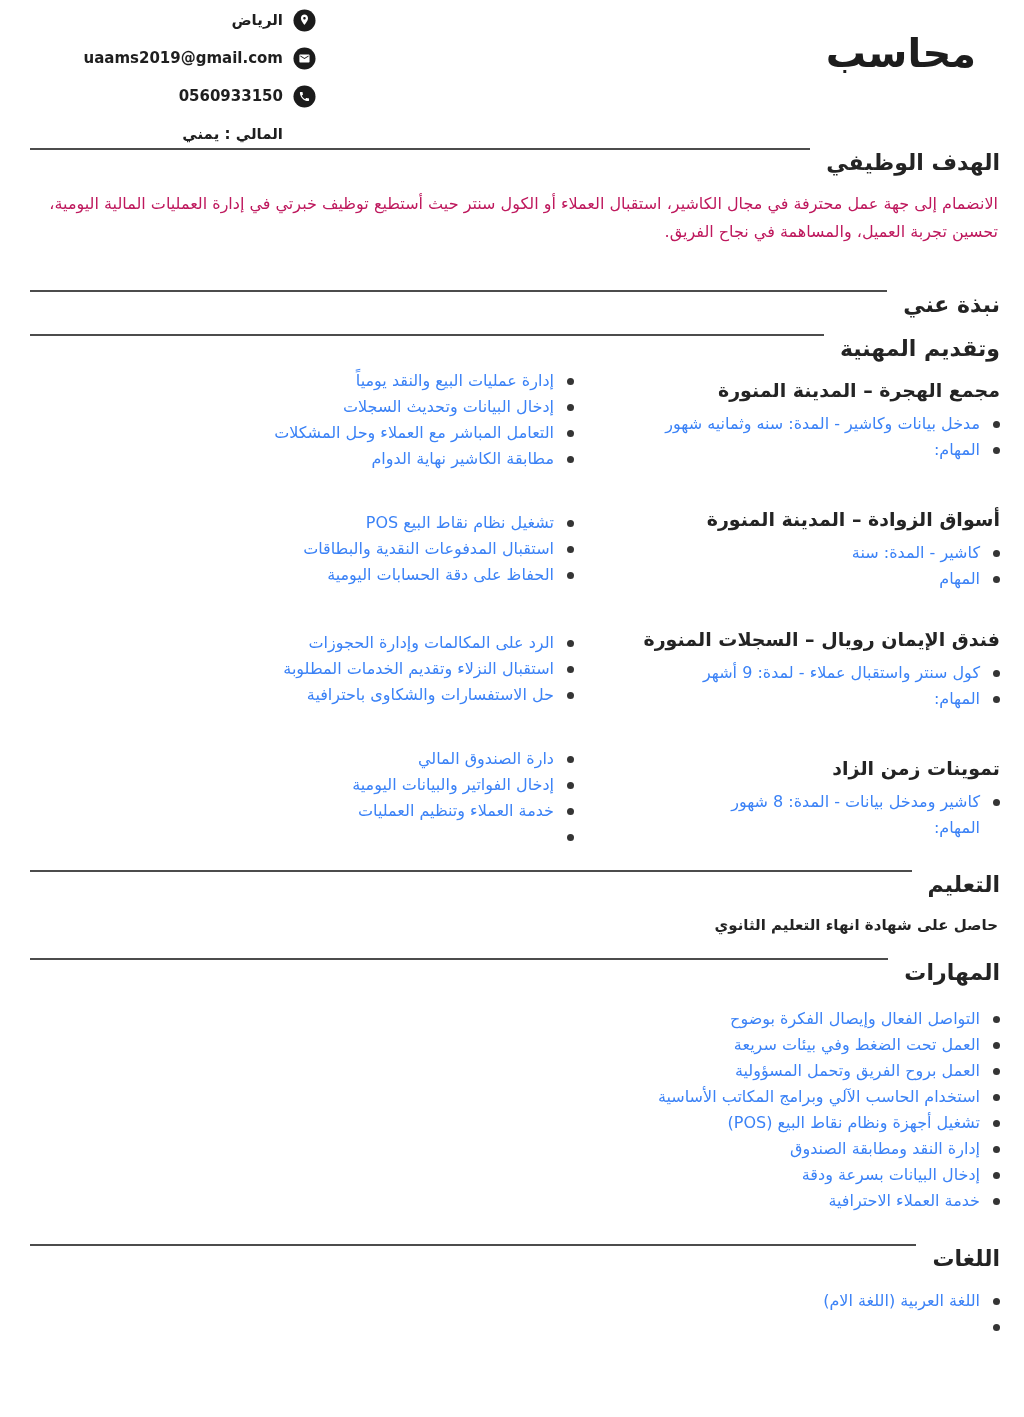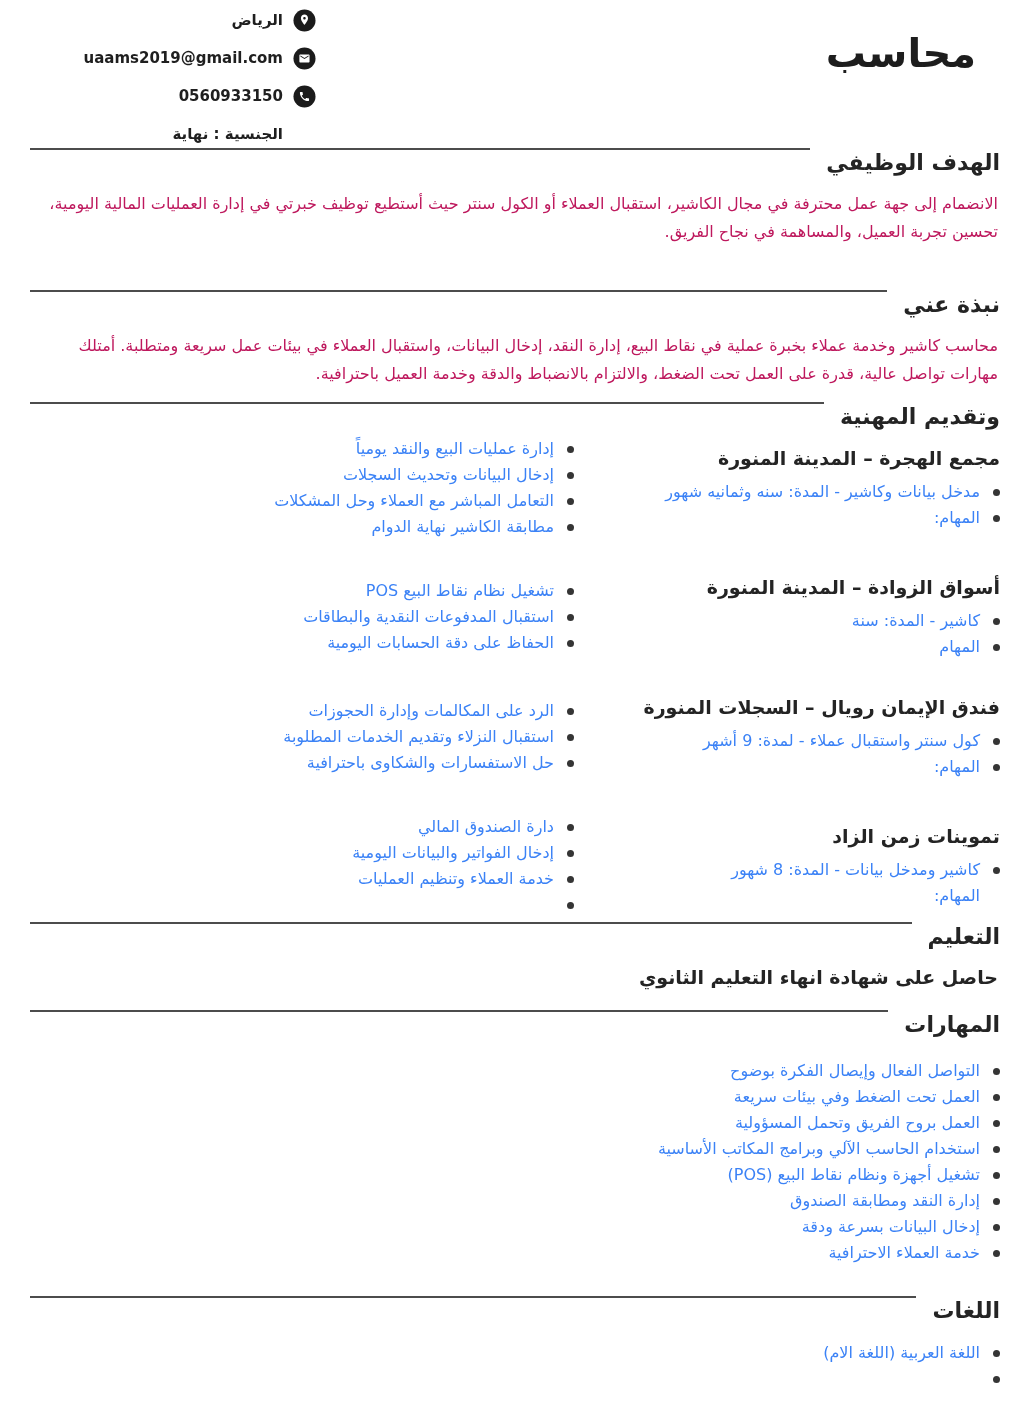--- a/index.html
+++ b/index.html
@@ -33,21 +33,21 @@
   .sec-head { display: flex; gap: 16px; margin: 0 24px 0 30px; }
   .sec-head h2 {
     font-size: 22px; font-weight: bold; color: #242424;
     white-space: nowrap; line-height: 30px;
   }
   .sec-rule { flex: 1; height: 0; border-top: 2px solid #4c4c4c; }
 
   .sh-objective  { margin-top: 16px; }
   .sh-about      { margin-top: 44px; }
   .sh-experience { margin-top: 14px; }
-  .sh-education  { margin-top: 4px; }
+  .sh-education  { margin-top: 20px; }
   .sh-skills     { margin-top: 20px; }
   .sh-languages  { margin-top: 30px; }
 
   
   .para {
     margin: 12px 26px 0;
     text-align: right;
     font-size: 16px; line-height: 28px; color: #be185d;
   }
 
@@ -70,21 +70,21 @@
     column-gap: 26px; align-items: center;
     margin-top: 34px;
   }
   .job:first-child { margin-top: 4px; }
   .job h3 {
     font-size: 19px; font-weight: bold; color: #242424;
     line-height: 26px; margin-bottom: 8px;
   }
 
   
-  .edu-line { margin: 12px 26px 0; font-size: 19px; font-weight: bold; color: #242424; line-height: 26px; }
+  .edu-line { margin: 12px 26px 0; font-size: 15px; font-weight: bold; color: #242424; line-height: 26px; }
 
   
   .skills-list { margin: 18px 24px 0; }
   .lang-list   { margin: 14px 24px 0; }
 </style>
 </head>
 <body>
 
 <div class="page">
 
@@ -115,39 +115,38 @@
               <circle cx="12" cy="12" r="11.5" fill="#1b1b1b"></circle>
               <path transform="translate(5.6,5.6) scale(0.53)" fill="#ffffff" d="M6.62 10.79c1.44 2.83 3.76 5.14 6.59 6.59l2.2-2.2c.27-.27.67-.36 1.02-.24 1.12.37 2.33.57 3.57.57.55 0 1 .45 1 1V20c0 .55-.45 1-1 1-9.39 0-17-7.61-17-17 0-.55.45-1 1-1h3.5c.55 0 1 .45 1 1 0 1.25.2 2.45.57 3.57.11.35.03.74-.25 1.02l-2.2 2.2z"></path>
             </svg>
           </span>
           <span class="contact-text">0560933150</span>
         </div>
         <div class="contact-row">
           <span class="contact-icon">
             <svg viewBox="0 0 24 24"></svg>
           </span>
-          <span class="contact-text">الجنسية : نهاية</span>
+          <span class="contact-text">المالي : يمني</span>
         </div>
       </div>
   </header>
 
   <section>
     <div class="sec-head sh-objective">
       <h2>الهدف الوظيفي</h2>
       <div class="sec-rule"></div>
     </div>
     <p class="para">الانضمام إلى جهة عمل محترفة في مجال الكاشير، استقبال العملاء أو الكول سنتر حيث أستطيع توظيف خبرتي في إدارة العمليات المالية اليومية، تحسين تجربة العميل، والمساهمة في نجاح الفريق.</p>
   </section>
 
   <section>
     <div class="sec-head sh-about">
       <h2>نبذة عني</h2>
       <div class="sec-rule"></div>
     </div>
-    <p class="para">محاسب كاشير وخدمة عملاء بخبرة عملية في نقاط البيع، إدارة النقد، إدخال البيانات، واستقبال العملاء في بيئات عمل سريعة ومتطلبة. أمتلك مهارات تواصل عالية، قدرة على العمل تحت الضغط، والالتزام بالانضباط والدقة وخدمة العميل باحترافية.</p>
   </section>
 
   <section>
     <div class="sec-head sh-experience">
       <h2>وتقديم المهنية</h2>
       <div class="sec-rule"></div>
     </div>
     <div id="jobs-container">
         <div class="job">
           <div class="job-main">

